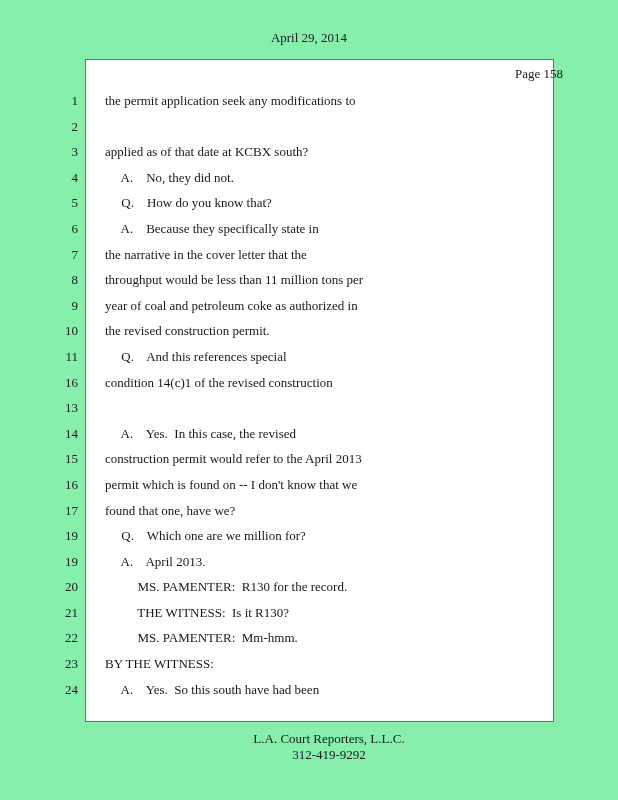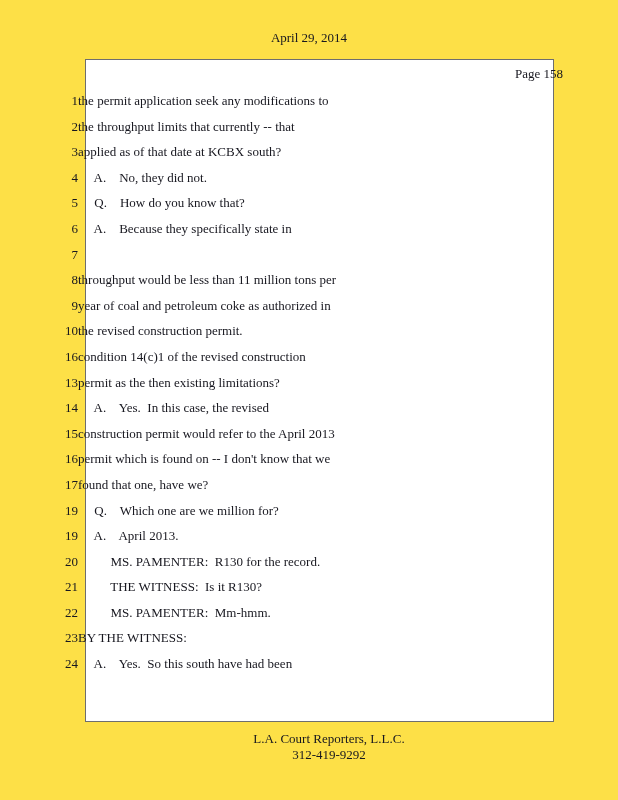--- a/index.html
+++ b/index.html
@@ -1,21 +1,21 @@
 <!DOCTYPE html>
 <html><head>
 <meta charset="utf-8">
 <style>
   * { margin: 0; padding: 0; box-sizing: border-box; }
   html, body { background: #ffffff; }
   .page {
     position: relative;
     width: 618px;
     height: 800px;
-    background: #fde047;
+    background: #86efac;
     font-family: "Liberation Serif", serif;
     font-size: 13px;
     color: #17171f;
     overflow: hidden;
   }
   .date-header {
     position: absolute;
     top: 30px;
     left: 0;
     width: 100%;
@@ -48,20 +48,21 @@
     display: flex;
     height: 25.6px;
     align-items: flex-start;
   }
   .num {
     flex: none;
     width: 28px;
     text-align: right;
   }
   .txt {
+    margin-left: 27px;
     white-space: pre;
   }
   .footer {
     position: absolute;
     top: 731px;
     left: 0;
     width: 100%;
     text-align: center;
     line-height: 16px;
     padding-left: 40px;
@@ -78,60 +79,63 @@
 
   <div class="page-label">Page 158</div>
 
   <div class="lines">
     <div class="line">
       <span class="num">1</span>
       <span class="txt">the permit application seek any modifications to</span>
     </div>
     <div class="line">
       <span class="num">2</span>
-      <span class="txt">the throughput limits that currently -- that</span>
     </div>
     <div class="line">
       <span class="num">3</span>
       <span class="txt">applied as of that date at KCBX south?</span>
     </div>
     <div class="line">
       <span class="num">4</span>
       <span class="txt">     A.    No, they did not.</span>
     </div>
     <div class="line">
       <span class="num">5</span>
       <span class="txt">     Q.    How do you know that?</span>
     </div>
     <div class="line">
       <span class="num">6</span>
       <span class="txt">     A.    Because they specifically state in</span>
     </div>
     <div class="line">
       <span class="num">7</span>
+      <span class="txt">the narrative in the cover letter that the</span>
     </div>
     <div class="line">
       <span class="num">8</span>
       <span class="txt">throughput would be less than 11 million tons per</span>
     </div>
     <div class="line">
       <span class="num">9</span>
       <span class="txt">year of coal and petroleum coke as authorized in</span>
     </div>
     <div class="line">
       <span class="num">10</span>
       <span class="txt">the revised construction permit.</span>
     </div>
     <div class="line">
+      <span class="num">11</span>
+      <span class="txt">     Q.    And this references special</span>
+    </div>
+    <div class="line">
       <span class="num">16</span>
       <span class="txt">condition 14(c)1 of the revised construction</span>
     </div>
     <div class="line">
       <span class="num">13</span>
-      <span class="txt">permit as the then existing limitations?</span>
     </div>
     <div class="line">
       <span class="num">14</span>
       <span class="txt">     A.    Yes.  In this case, the revised</span>
     </div>
     <div class="line">
       <span class="num">15</span>
       <span class="txt">construction permit would refer to the April 2013</span>
     </div>
     <div class="line">

